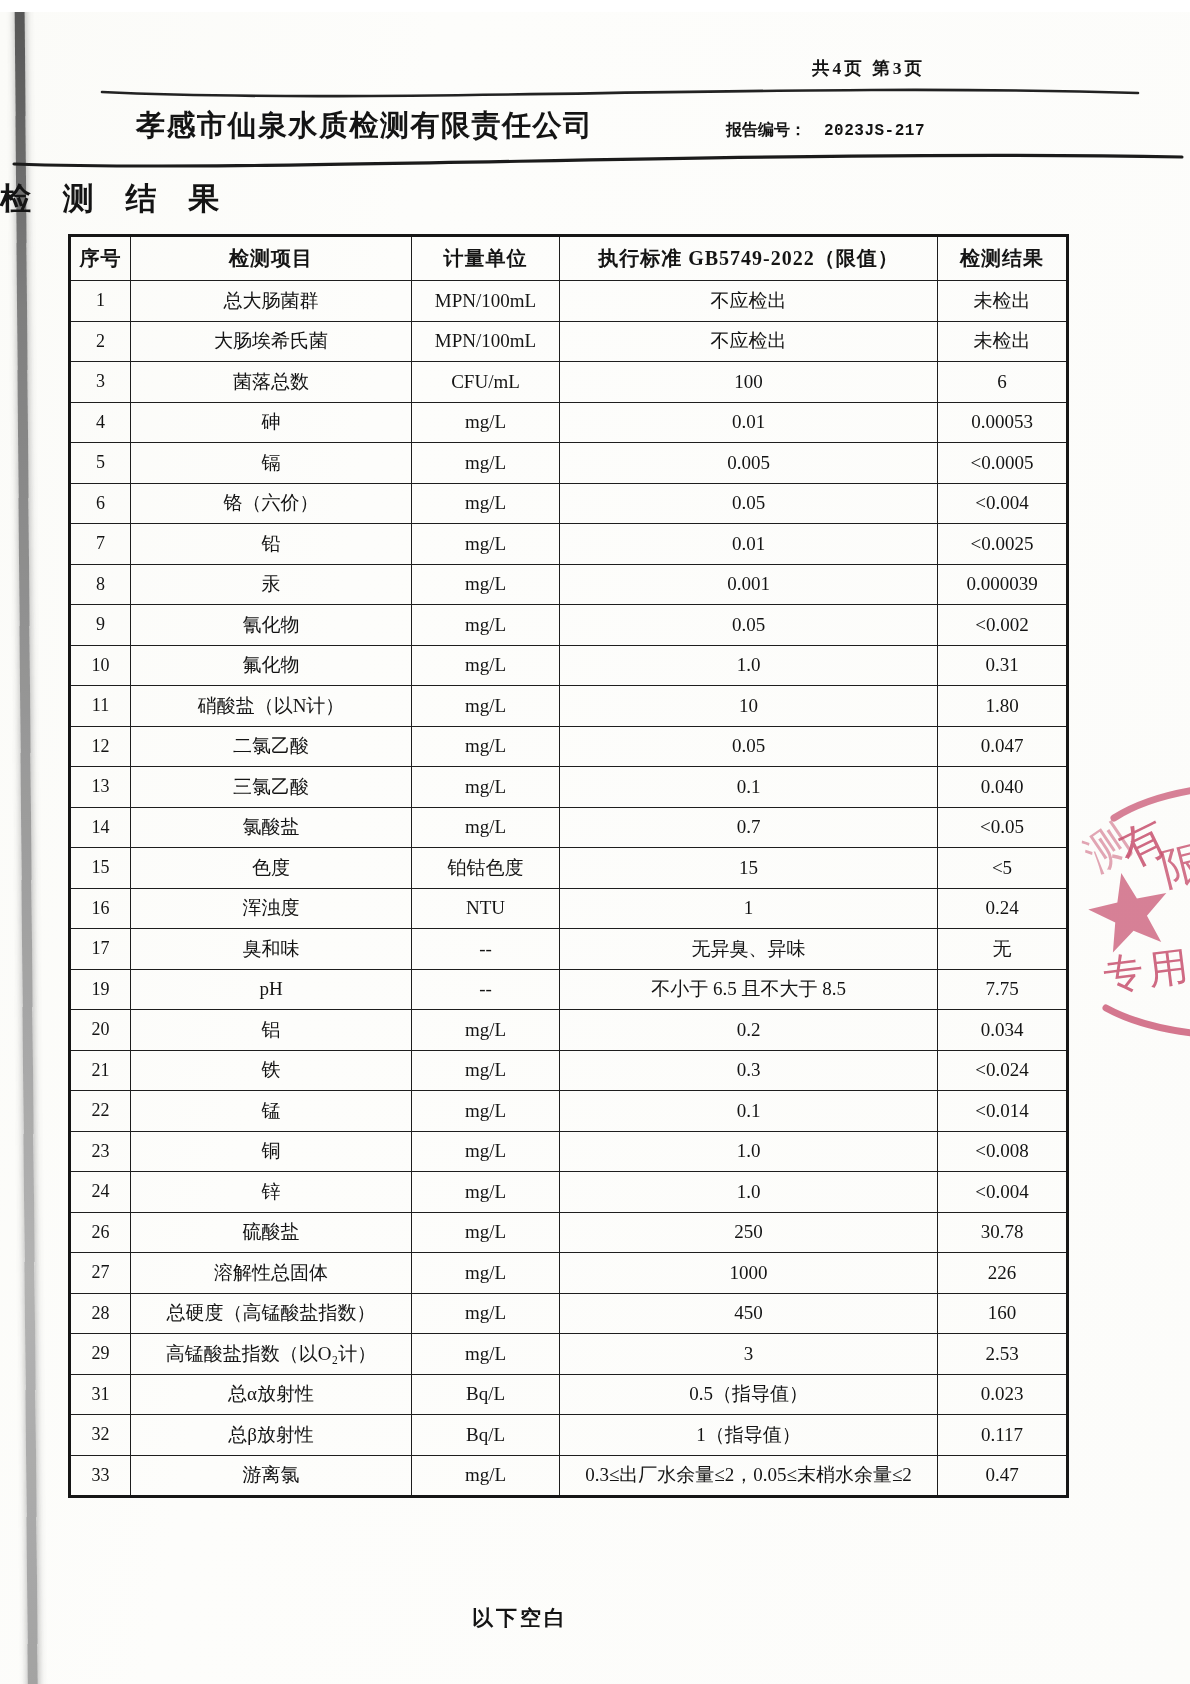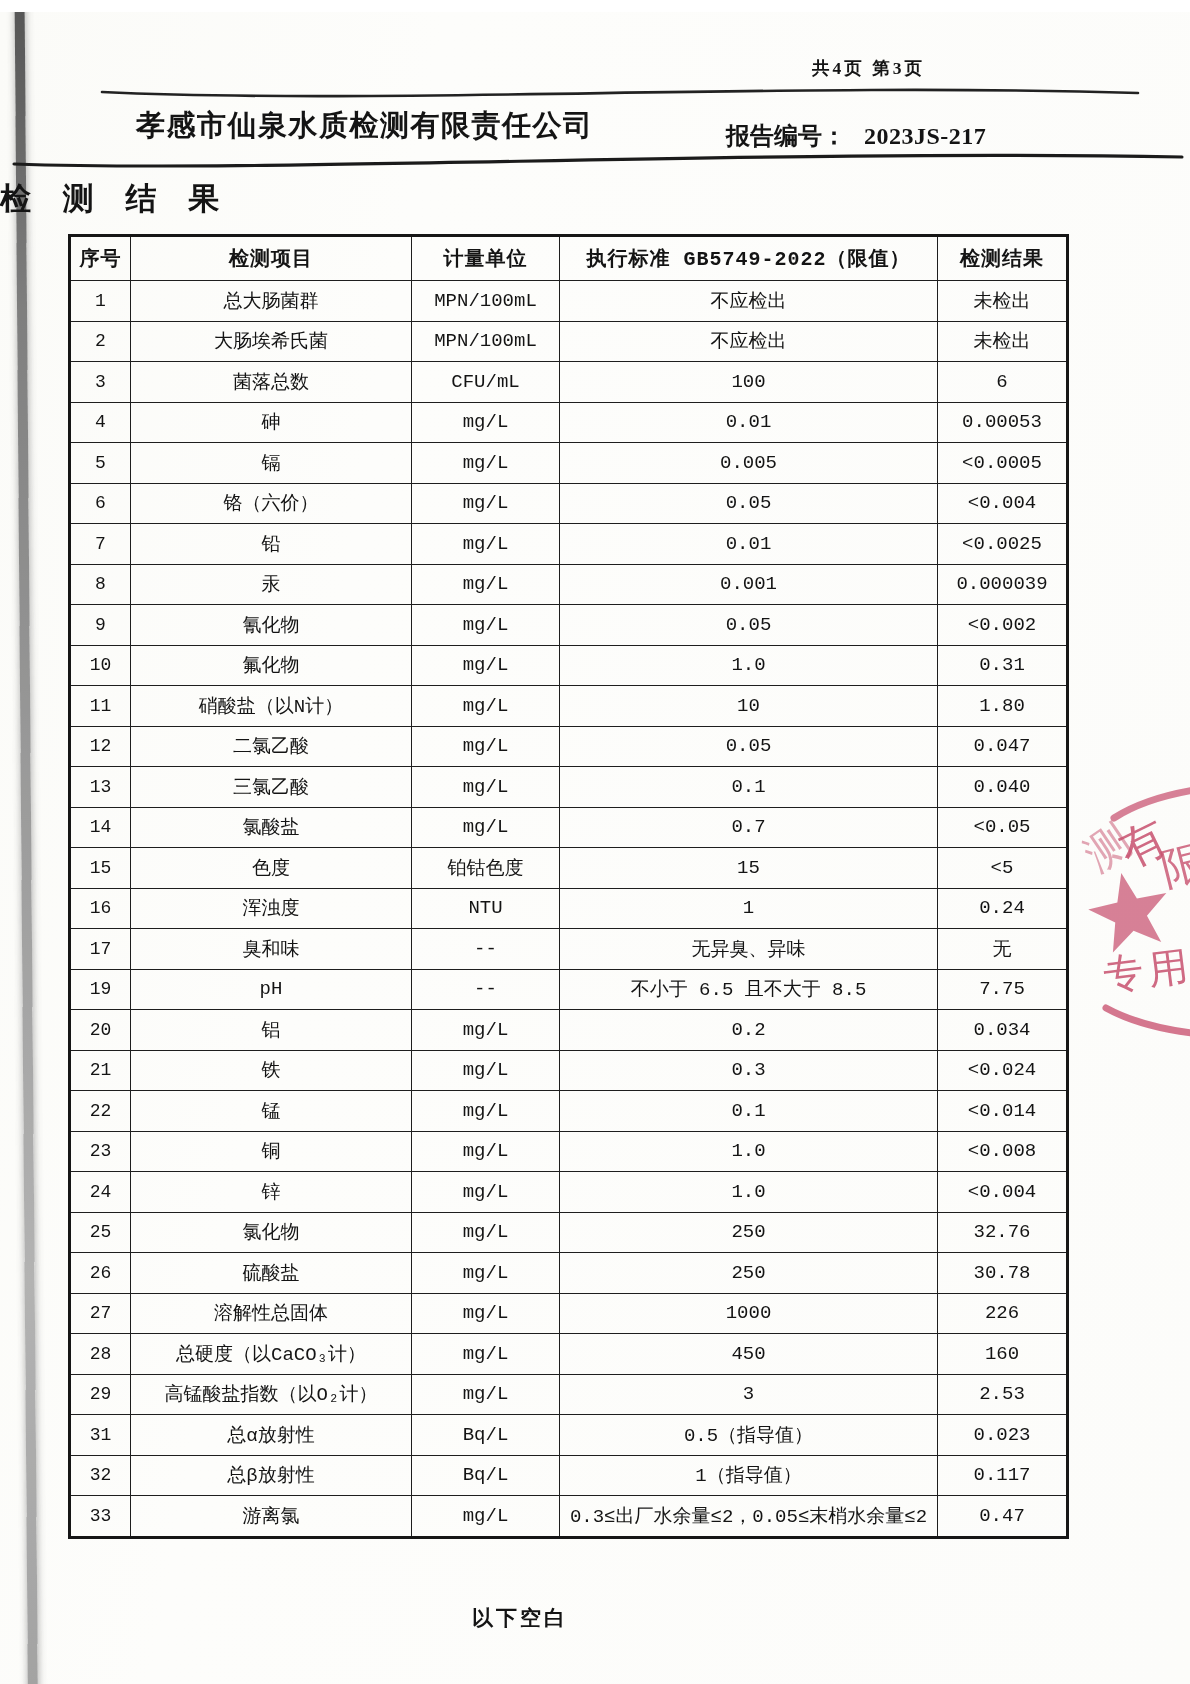--- a/index.html
+++ b/index.html
@@ -29,32 +29,31 @@
   }
   .rule { position:absolute; pointer-events:none; }
   .rule-top { left:96px; top:66px; }
   .rule-mid { left:10px; top:134px; }
   .company {
     position:absolute; left:136px; top:94px;
     font-size:29px; font-weight:700; letter-spacing:1.5px; white-space:nowrap;
   }
   .report-no {
     position:absolute; left:726px; top:108px;
-    font-size:24px; font-weight:600; white-space:nowrap;
+    font-size:16px; font-weight:600; white-space:nowrap;font-family:Liberation Mono, monospace;
   }
   .report-no .val { margin-left:18px; letter-spacing:0.5px; }
   .title {
     position:absolute; left:0; top:166px; width:1190px; margin:0;
     text-align:left; font-size:31px; font-weight:700; letter-spacing:12px;
   }
   table.results {
     position:absolute; left:68px; top:222px; width:998px;
     border-collapse:collapse; table-layout:fixed;
     border:3px solid #161616;
-    font-family:Liberation Mono, monospace;
   }
   .results th, .results td {
     border:1.7px solid #1e1e1e;
     text-align:center; vertical-align:middle;
     padding:0 5px; overflow:hidden; white-space:nowrap;
   }
   .results th { height:43px; font-size:20px; font-weight:700; letter-spacing:1px; }
   .results td { height:39.5px; font-size:19px; }
   .results td:first-child { font-size:18px; }
   .results tbody tr:nth-child(33) td:nth-child(4) { font-size:16.5px; letter-spacing:-0.5px; }
@@ -262,43 +261,36 @@
           <td>&lt;0.008</td>
         </tr>
         <tr>
           <td>24</td>
           <td>锌</td>
           <td>mg/L</td>
           <td>1.0</td>
           <td>&lt;0.004</td>
         </tr>
         <tr>
-          <td>25</td>
-          <td>氯化物</td>
-          <td>mg/L</td>
-          <td>250</td>
-          <td>32.76</td>
-        </tr>
-        <tr>
           <td>26</td>
           <td>硫酸盐</td>
           <td>mg/L</td>
           <td>250</td>
           <td>30.78</td>
         </tr>
         <tr>
           <td>27</td>
           <td>溶解性总固体</td>
           <td>mg/L</td>
           <td>1000</td>
           <td>226</td>
         </tr>
         <tr>
           <td>28</td>
-          <td>总硬度（以CaCO₃计）</td>
+          <td>总硬度（高锰酸盐指数）</td>
           <td>mg/L</td>
           <td>450</td>
           <td>160</td>
         </tr>
         <tr>
           <td>29</td>
           <td>高锰酸盐指数（以O₂计）</td>
           <td>mg/L</td>
           <td>3</td>
           <td>2.53</td>

